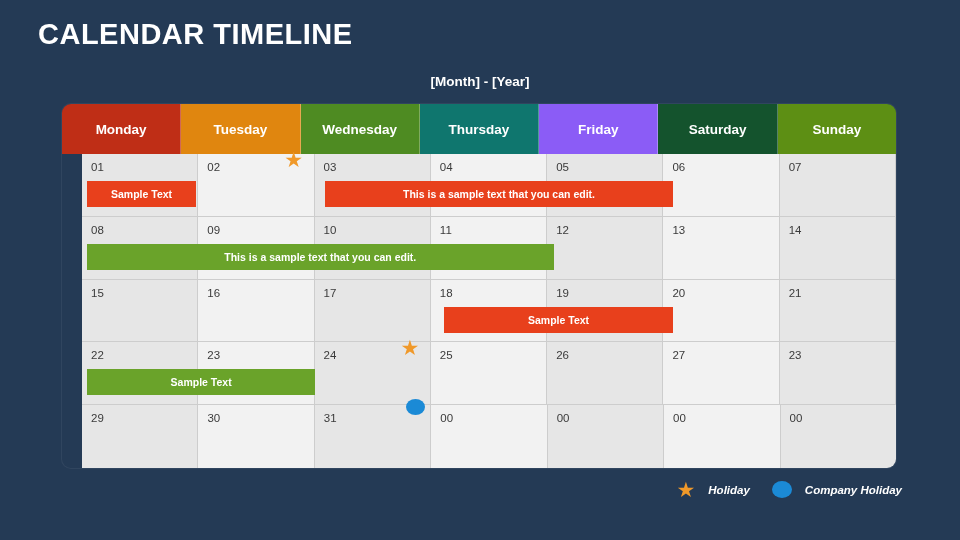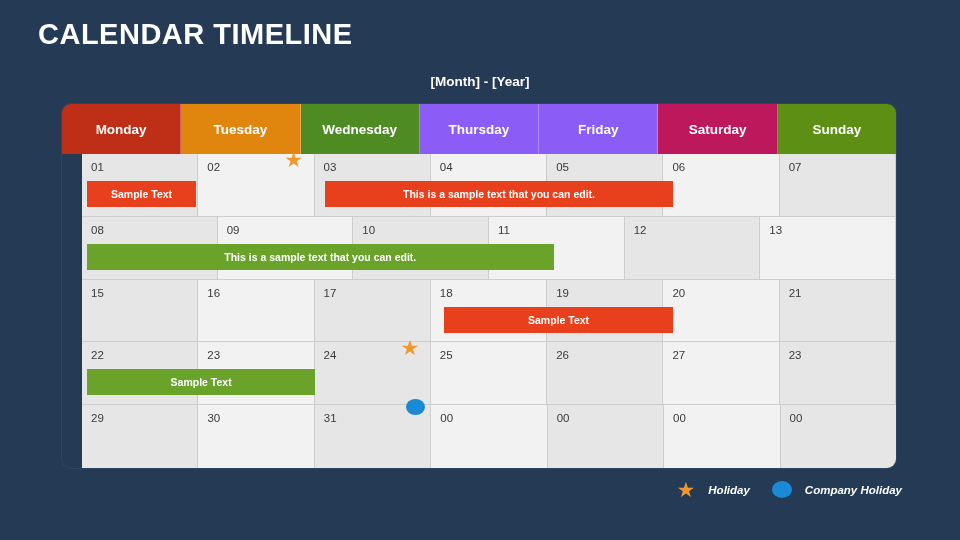--- a/index.html
+++ b/index.html
@@ -190,27 +190,27 @@
   <div id="header-row">
       <div class="day-header" style="background: rgb(191, 46, 22);">
         <span>Monday</span>
       </div>
       <div class="day-header" style="background: rgb(224, 134, 15);">
         <span>Tuesday</span>
       </div>
       <div class="day-header" style="background: rgb(78, 139, 34);">
         <span>Wednesday</span>
       </div>
-      <div class="day-header" style="background: #8b5cf6; align-items: center;">
+      <div class="day-header" style="background: #0f766e; align-items: center;">
         <span>Thursday</span>
       </div>
       <div class="day-header" style="background: #8b5cf6;">
         <span>Friday</span>
       </div>
-      <div class="day-header" style="background: #be185d;">
+      <div class="day-header" style="background: #14532d;">
         <span>Saturday</span>
       </div>
       <div class="day-header" style="background: rgb(93, 143, 20);">
         <span>Sunday</span>
       </div>
     </div>
   <div id="weeks">
       <div class="week-row">
         <div class="day-cell tint-a">
           <span class="day-number">01</span>
@@ -252,20 +252,23 @@
           <span class="day-number">10</span>
         </div>
         <div class="day-cell tint-b">
           <span class="day-number">11</span>
         </div>
         <div class="day-cell tint-a">
           <span class="day-number">12</span>
         </div>
         <div class="day-cell tint-b">
           <span class="day-number">13</span>
+        </div>
+        <div class="day-cell tint-a">
+          <span class="day-number">14</span>
         </div>
         <div class="event-bar event-green" style="left: 5px; width: 466.571px;">
           <span>This is a sample text that you can edit.</span>
         </div>
       </div>
       <div class="week-row">
         <div class="day-cell tint-a">
           <span class="day-number">15</span>
         </div>
         <div class="day-cell tint-b">

